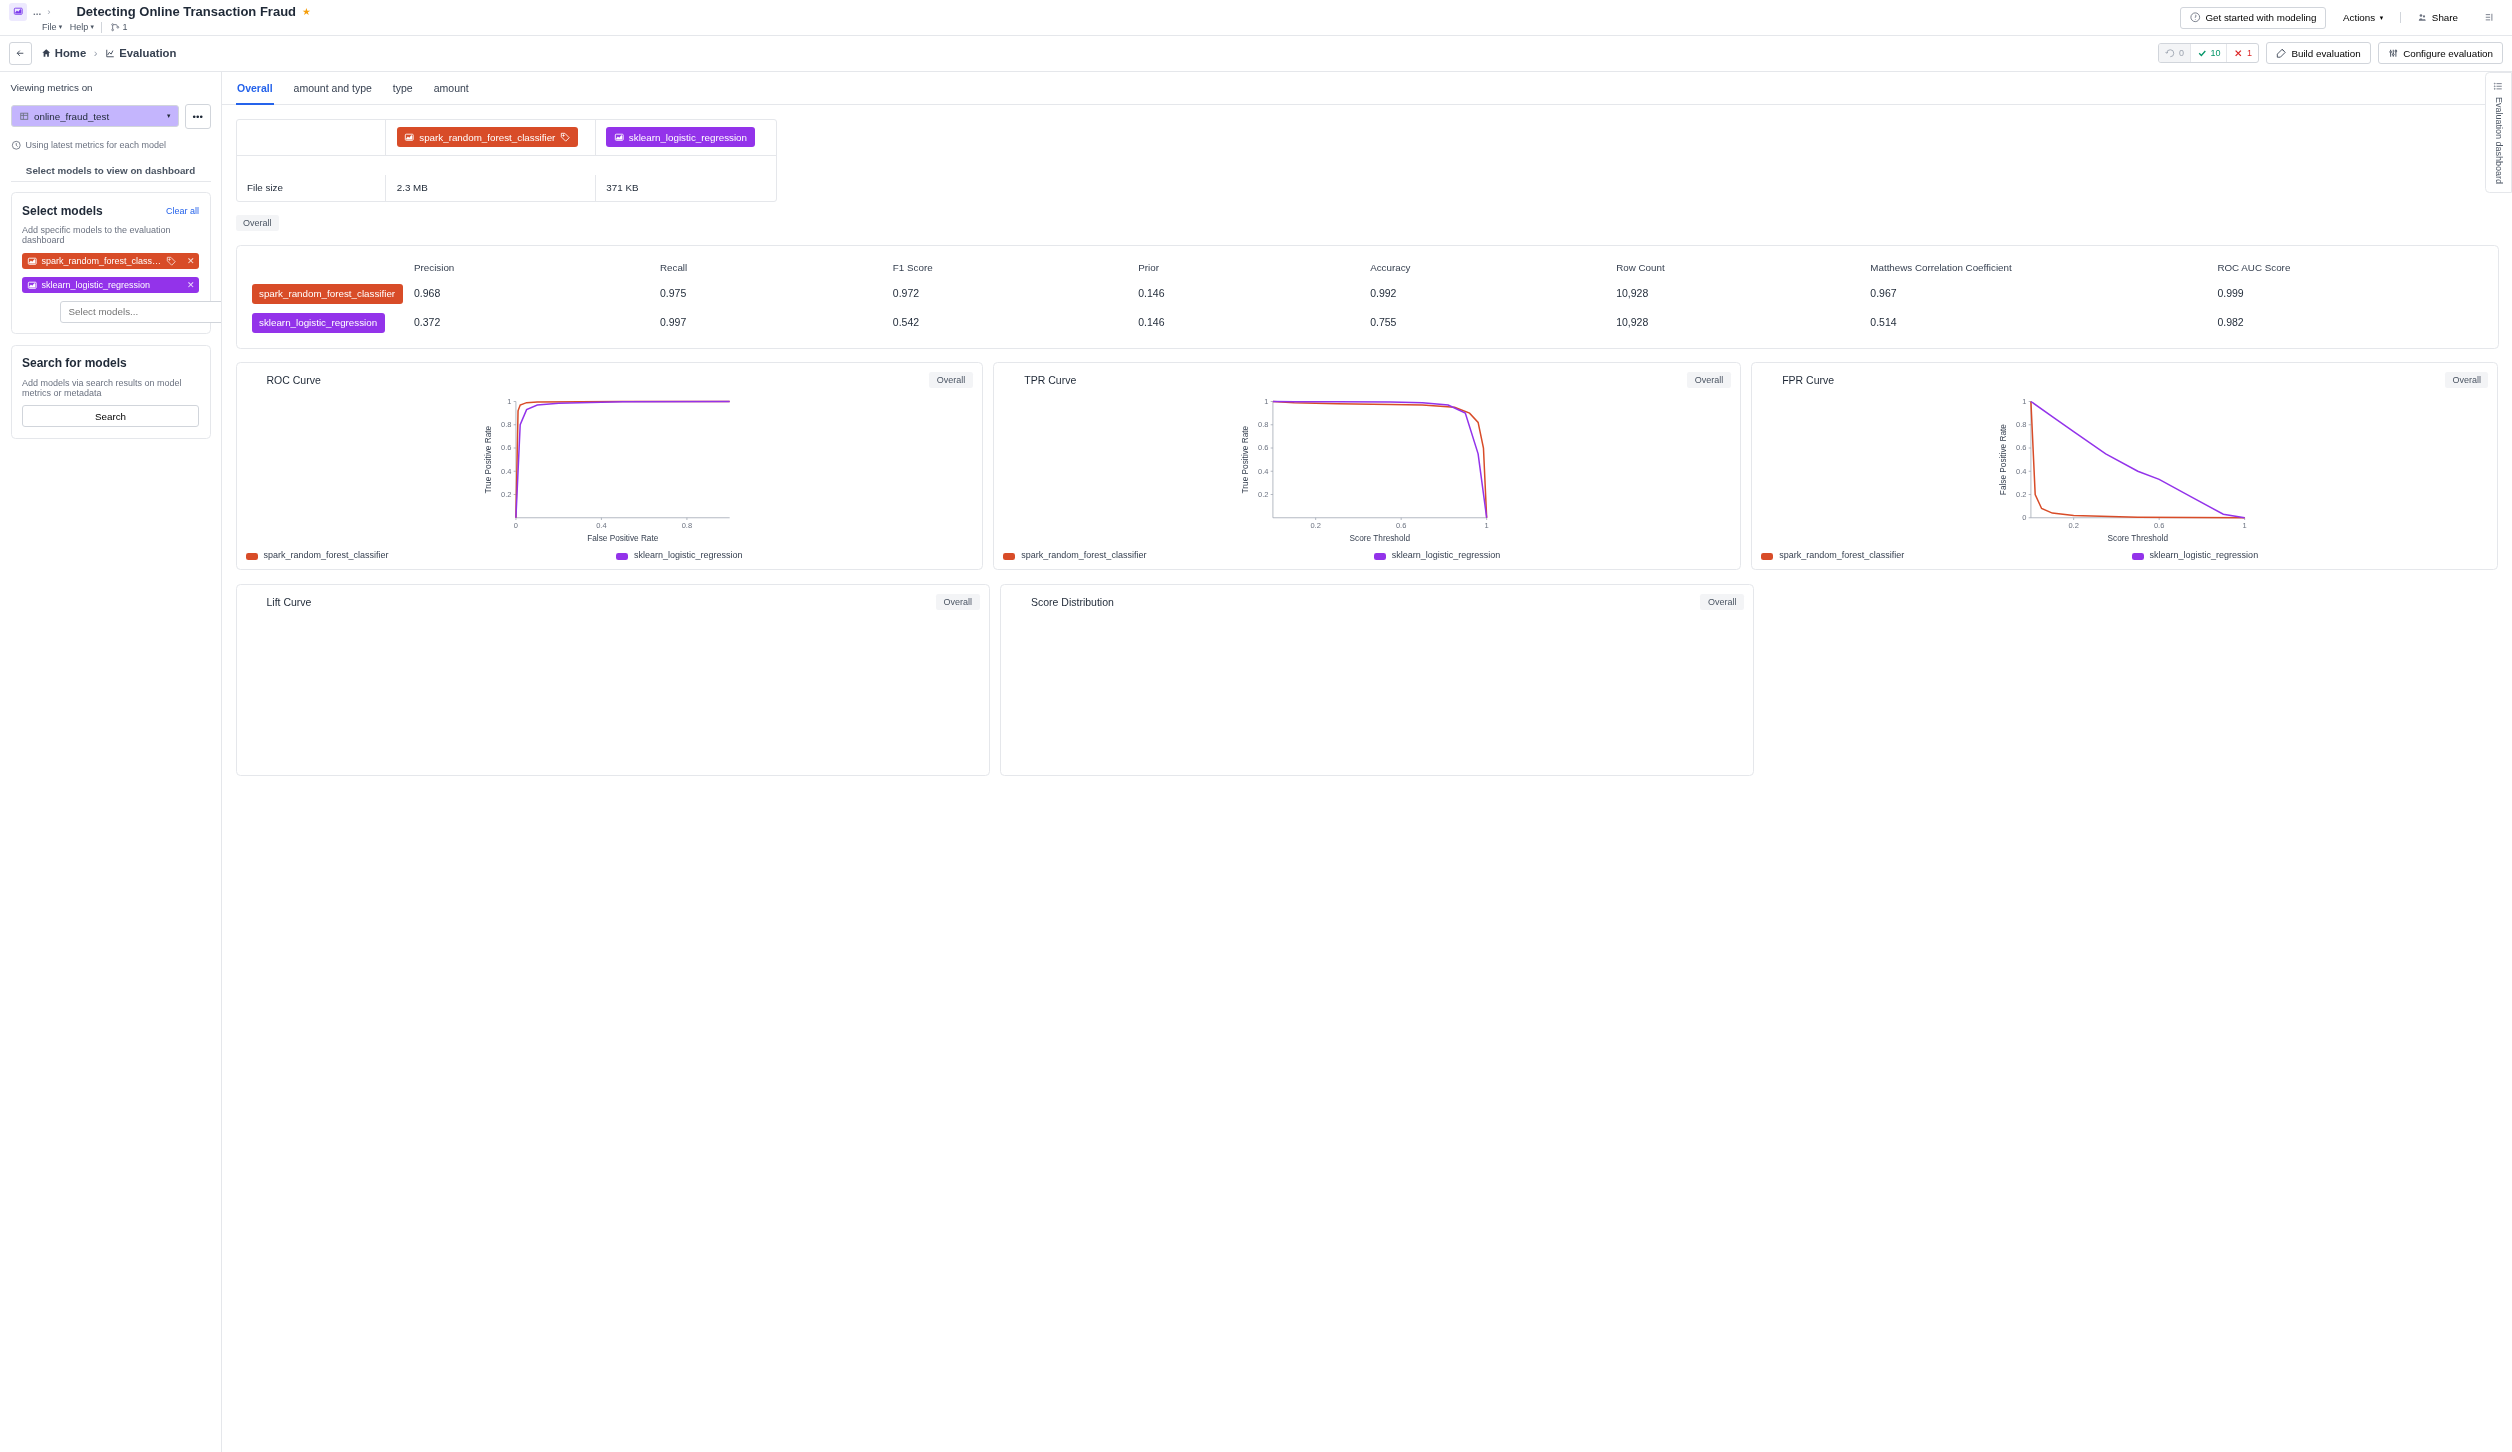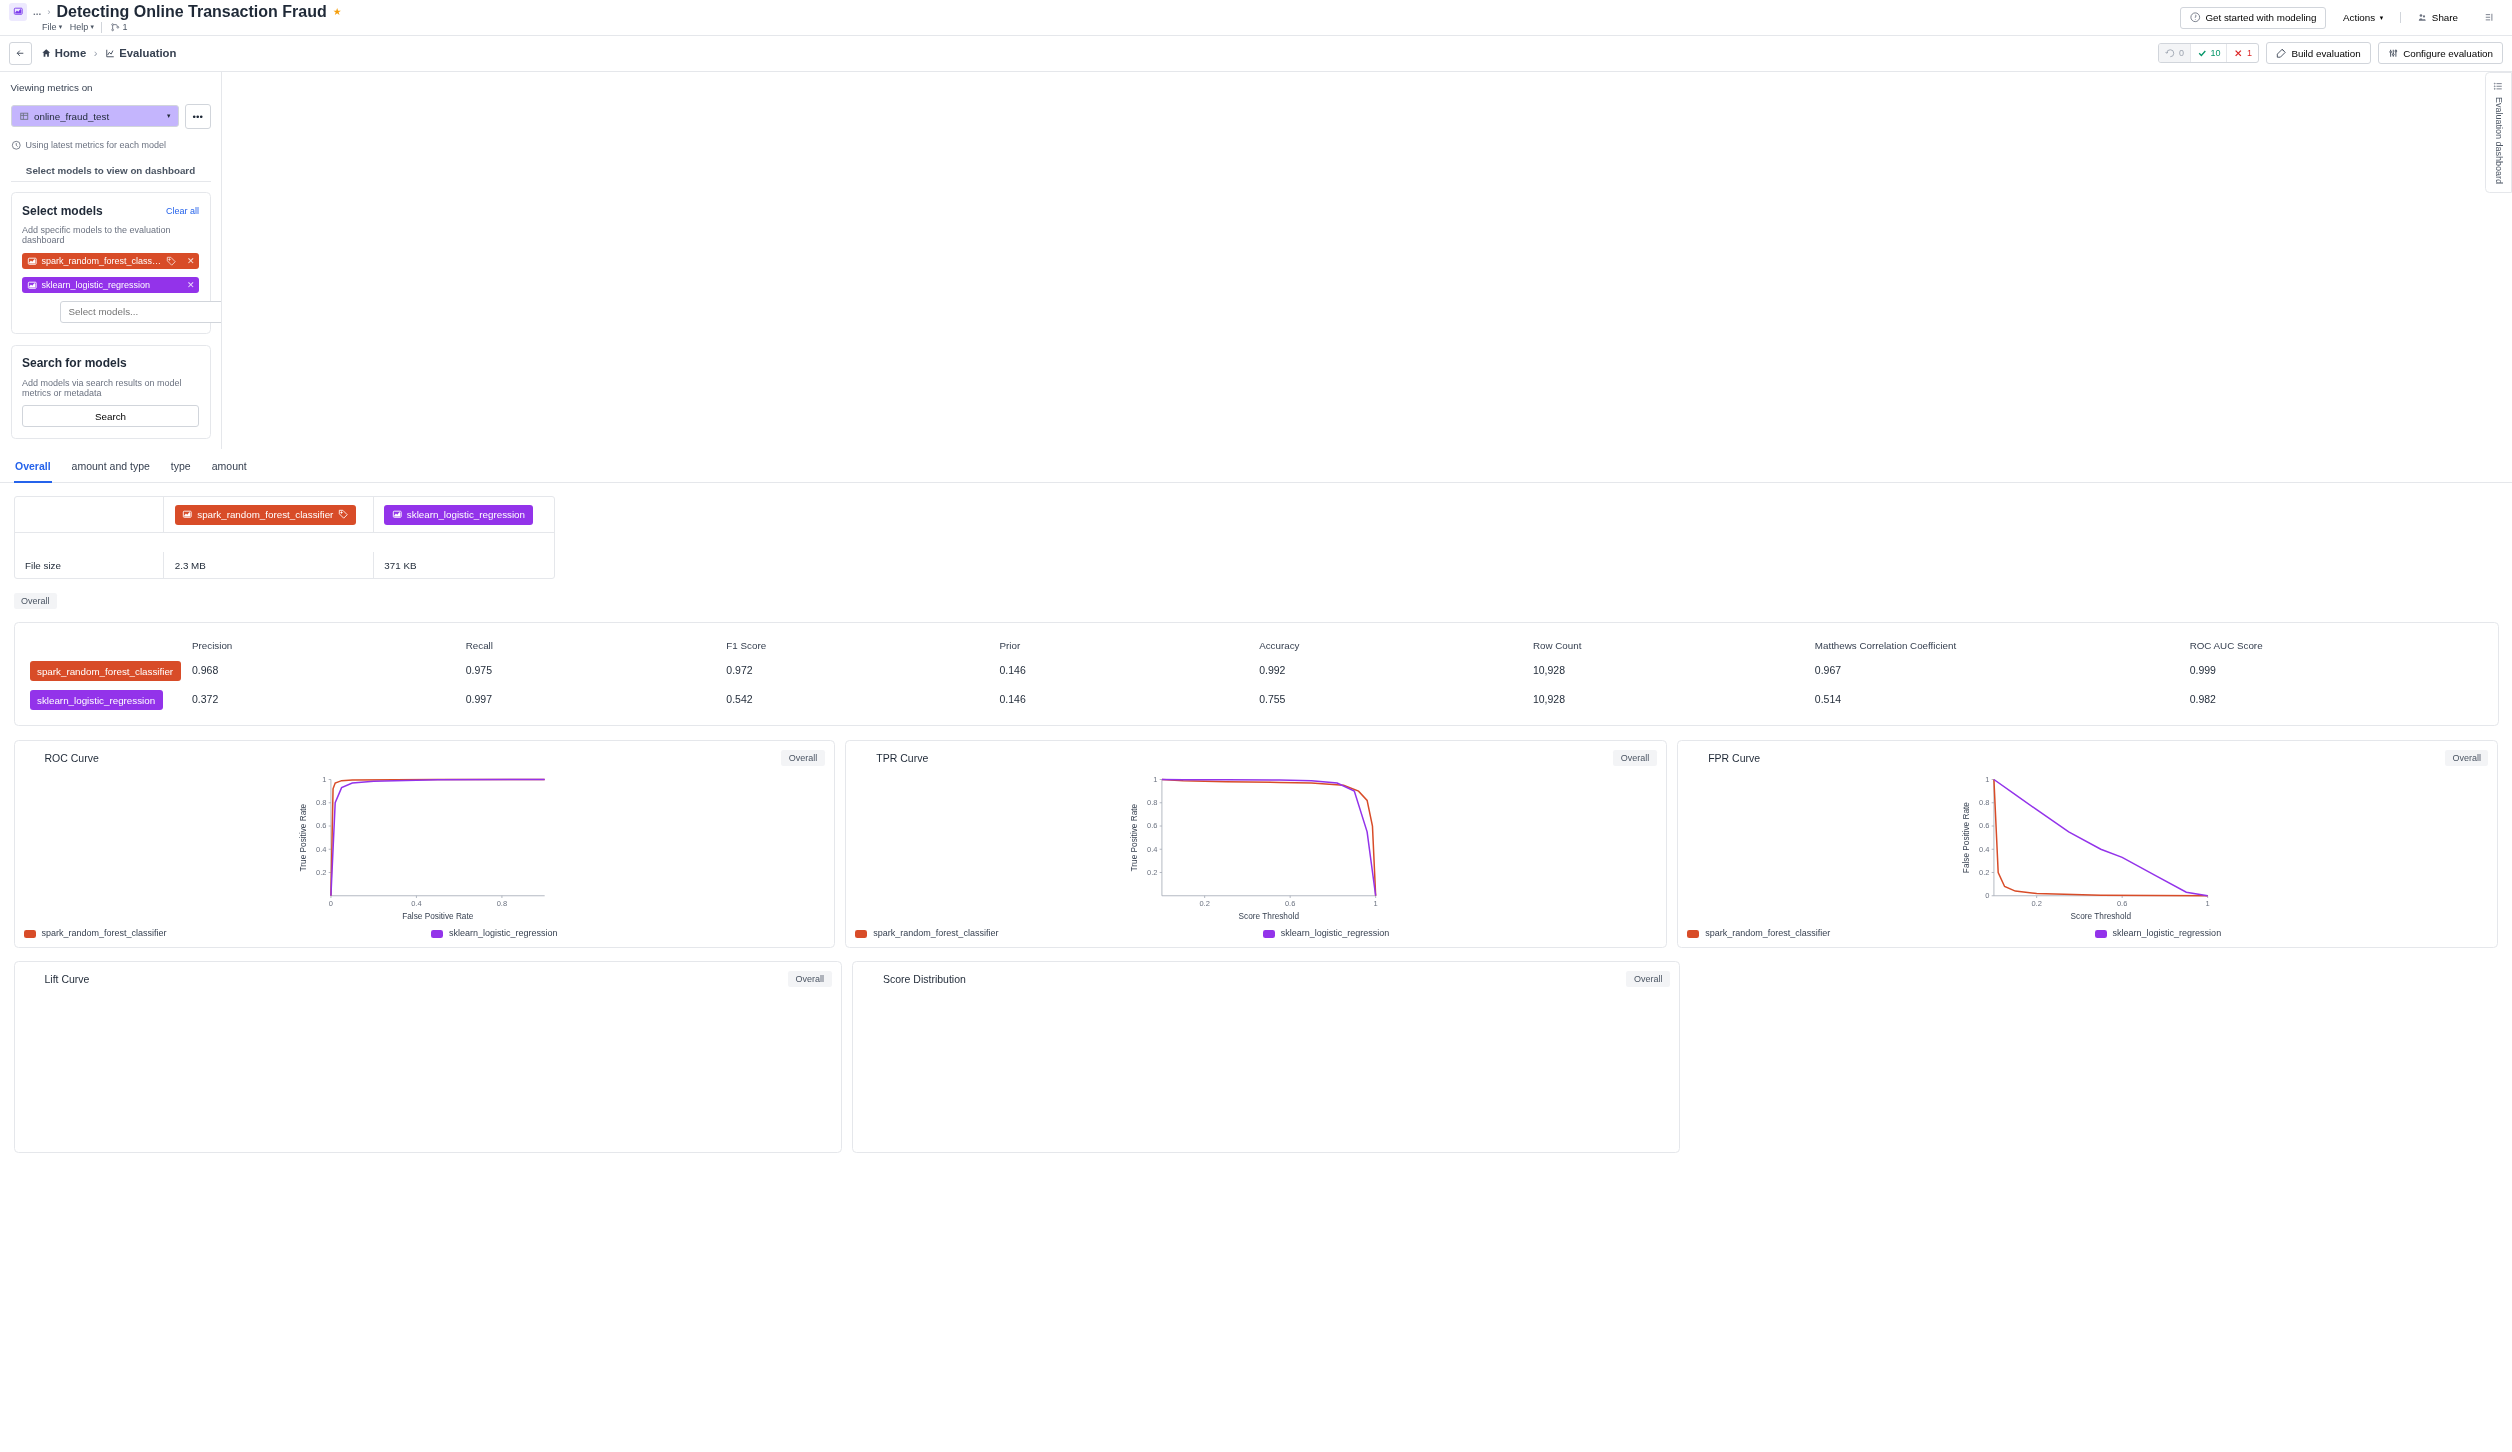--- a/index.html
+++ b/index.html
@@ -4,42 +4,42 @@
 <style>
 * { box-sizing: border-box; margin: 0; padding: 0; }
 body { font-family: -apple-system, BlinkMacSystemFont, "Segoe UI", Helvetica, Arial, sans-serif; font-size: 9.8px; color: #1f2937; background: #fff; }
 .header { display: flex; align-items: center; justify-content: space-between; padding: 4.5px 9px; border-bottom: 0.8px solid #e5e7eb; height: 36px; }
 .header-left { display: flex; flex-direction: column; gap: 1.5px; }
 .title-row { display: flex; align-items: center; gap: 6px; }
 .app-icon { width: 18px; height: 18px; background: #ede9fe; border-radius: 3px; display: flex; align-items: center; justify-content: center; }
 .app-icon svg { width: 10.5px; height: 10.5px; }
 .crumb-dots { color: #6b7280; font-weight: 600; }
 .chevron { color: #9ca3af; }
-.page-title { font-weight: 700; font-size: 16px; }
+.page-title { font-weight: 700; font-size: 13px; margin-left: 20px; }
 .star { color: #f59e0b; }
 .menu-row { display: flex; align-items: center; gap: 7.5px; font-size: 9px; color: #4b5563; padding-left: 33px; }
 .menu-item { display: flex; align-items: center; gap: 2.3px; cursor: pointer; }
 .caret-down { font-size: 6.8px; }
 .divider-v { width: 0.8px; height: 10.5px; background: #d1d5db; }
 .header-right { display: flex; align-items: center; gap: 7.5px; }
 .btn { display: inline-flex; align-items: center; gap: 4.5px; padding: 4.5px 9px; border: 0.8px solid #d1d5db; border-radius: 3px; background: #fff; cursor: pointer; font-size: 9.8px; }
 .btn-plain { border: none; background: transparent; }
 .toolbar { display: flex; align-items: center; justify-content: space-between; padding: 6px 9px; border-bottom: 0.8px solid #e5e7eb; }
 .toolbar-left { display: flex; align-items: center; gap: 9px; }
 .nav-btn { width: 22.5px; height: 22.5px; border: 0.8px solid #d1d5db; border-radius: 3px; display: flex; align-items: center; justify-content: center; cursor: pointer; }
 .breadcrumb { display: flex; align-items: center; gap: 7.5px; font-size: 11.3px; }
 .bc-link { display: flex; align-items: center; gap: 3.8px; color: #374151; font-weight: 600; }
 .toolbar-right { display: flex; align-items: center; gap: 7.5px; }
 .status-group { display: flex; border: 0.8px solid #d1d5db; border-radius: 3px; overflow: hidden; }
 .status-pill { display: flex; align-items: center; gap: 3px; padding: 3.8px 6px; font-size: 9px; border-right: 0.8px solid #e5e7eb; }
 .status-pill:last-child { border-right: none; }
 .status-pill.gray { background: #f3f4f6; color: #9ca3af; }
 .status-pill.green { color: #059669; }
 .status-pill.red { color: #dc2626; }
-.body { display: flex; height: calc(100vh - 72px); flex-direction: column; }
+.body { display: flex; height: calc(100vh - 72px); }
 .sidebar { width: 222px; border-right: 0.8px solid #e5e7eb; padding: 10.5px; display: flex; flex-direction: column; gap: 10.5px; overflow-y: auto; }
 .sb-label { font-size: 9.8px; color: #374151; }
 .select-box { display: flex; align-items: center; justify-content: space-between; border: 0.8px solid #d1d5db; border-radius: 3px; padding: 4.5px 7.5px; background: #c4b5fd; cursor: pointer; }
 .select-row { display: flex; gap: 6px; align-items: center; }
 .dots-btn { width: 25.5px; height: 25.5px; border: 0.8px solid #d1d5db; border-radius: 3px; display: flex; align-items: center; justify-content: center; cursor: pointer; flex-shrink: 0; }
 .hint-row { display: flex; align-items: center; gap: 4.5px; color: #6b7280; font-size: 9px; }
 .sb-heading { text-align: center; font-weight: 600; color: #4b5563; padding: 4.5px 0; border-bottom: 0.8px solid #e5e7eb; }
 .panel { border: 0.8px solid #e5e7eb; border-radius: 4.5px; padding: 10.5px; display: flex; flex-direction: column; gap: 7.5px; }
 .panel-head { display: flex; justify-content: space-between; align-items: center; }
 .panel-title { font-weight: 700; font-size: 12px; }

